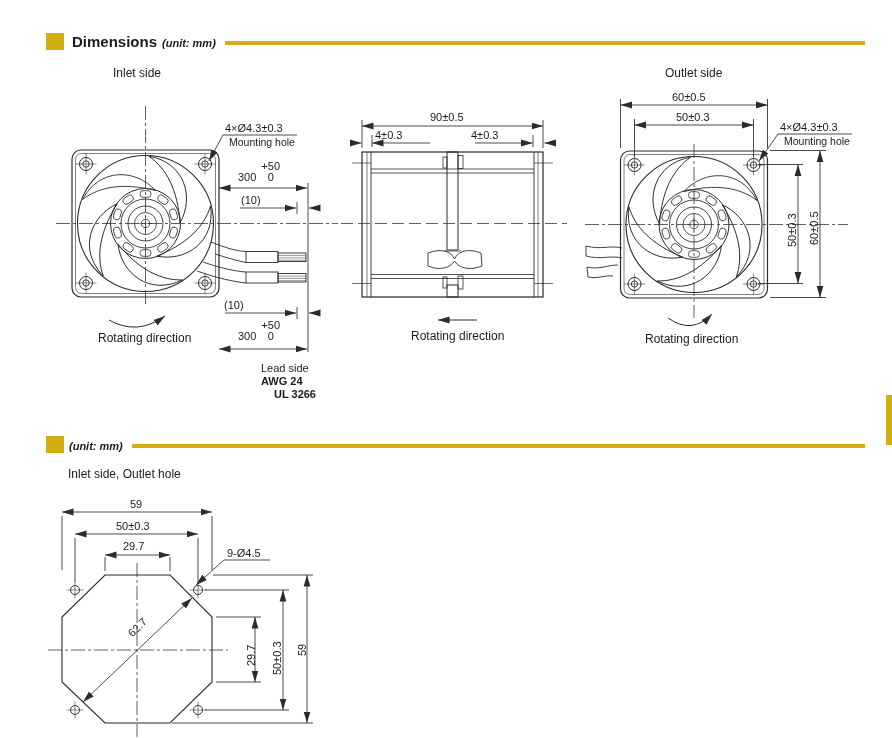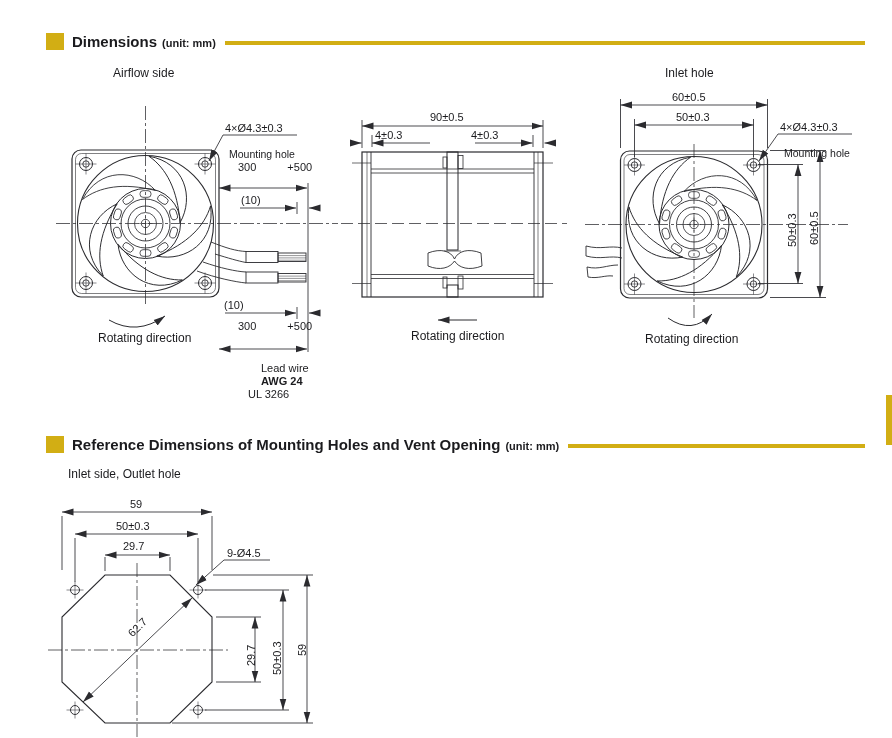--- a/index.html
+++ b/index.html
@@ -1,29 +1,29 @@
 <!DOCTYPE html>
 <html><head>
 <meta charset="utf-8">
 <style>
   html,body{margin:0;padding:0;background:#fff;}
   .page{position:relative;width:892px;height:738px;background:#fff;overflow:hidden;
         font-family:"Liberation Sans","DejaVu Sans",sans-serif;color:#1b1b1e;}
   svg.linework{position:absolute;left:0;top:0;}
   .t{position:absolute;font-size:11px;line-height:12px;white-space:nowrap;color:#1b1b1e;}
   .t12{font-size:12px;line-height:13px;}
-  .t10{font-size:10.5px;line-height:11px;margin-top:12px;}
+  .t10{font-size:10.5px;line-height:11px;}
   .rot{transform:rotate(-90deg);transform-origin:0 0;}
   .diag{transform:rotate(-45deg);transform-origin:0 100%;}
   .dimtol{display:flex;align-items:flex-end;gap:5px;}
-  .dimtol .stk{display:flex;flex-direction:row;align-items:center;line-height:11px;margin-left:26px;}
+  .dimtol .stk{display:flex;flex-direction:column;align-items:center;line-height:11px;}
   .hdr{position:absolute;display:flex;align-items:center;}
   .hdr .sq{width:18px;height:17px;flex:0 0 auto;}
   .hdr .ttl{font-weight:bold;font-size:15px;margin-left:8px;white-space:nowrap;}
-  .hdr .unit{font-weight:bold;font-size:11px;margin-left:5px;padding-top:3px;white-space:nowrap;}
+  .hdr .unit{font-weight:bold;font-size:11px;margin-left:5px;padding-top:3px;white-space:nowrap;font-style:italic;}
   .hdr .rule{flex:1;height:4px;margin-left:9px;margin-top:2px;}
   .tab{position:absolute;}
 </style>
 </head>
 <body>
 
 <div class="page">
 
   <svg class="linework" width="892" height="738" viewBox="0 0 892 738">
     <defs>
@@ -204,29 +204,28 @@
 
   <div class="hdr" style="left:46px;top:33px;width:819px;">
     <span class="sq" style="background:#d2ae14;"></span>
     <span class="ttl">Dimensions</span>
     <span class="unit">(unit: mm)</span>
     <span class="rule" style="background:#d2ae14;"></span>
   </div>
 
   <div class="hdr" style="left:46px;top:436px;width:819px;">
     <span class="sq" style="background:#d2ae14;"></span>
-    <span class="ttl">Reference Dimensions of Mounting Holes and Vent Opening</span>
     <span class="unit">(unit: mm)</span>
     <span class="rule" style="background:#d2ae14;"></span>
   </div>
 
   <div class="tab" style="left:886px;top:395px;width:6px;height:50px;background:#d2ae14;"></div>
 
-  <div class="t t12" style="left:113px;top:67px;">Airflow side</div>
-  <div class="t t12" style="left:665px;top:67px;">Inlet hole</div>
+  <div class="t t12" style="left:113px;top:67px;">Inlet side</div>
+  <div class="t t12" style="left:665px;top:67px;">Outlet side</div>
 
   <div class="t" style="left:225px;top:122px;">4×Ø4.3±0.3</div>
   <div class="t t10" style="left:229px;top:137px;">Mounting hole</div>
 
   <div class="t dimtol" style="left:238px;top:161px;">
     <span>300</span>
     <span class="stk">
         <span>+50</span>
         <span>0</span>
       </span>
@@ -234,23 +233,23 @@
   <div class="t" style="left:241px;top:194px;">(10)</div>
   <div class="t" style="left:224px;top:299px;">(10)</div>
   <div class="t dimtol" style="left:238px;top:320px;">
     <span>300</span>
     <span class="stk">
         <span>+50</span>
         <span>0</span>
       </span>
   </div>
 
-  <div class="t" style="left:261px;top:362px;">Lead wire</div>
+  <div class="t" style="left:261px;top:362px;">Lead side</div>
   <div class="t" style="left:261px;top:375px;font-weight:bold;">AWG 24</div>
-  <div class="t" style="left:248px;top:388px;">UL 3266</div>
+  <div class="t" style="left:274px;top:388px;font-weight:bold;">UL 3266</div>
 
   <div class="t t12" style="left:98px;top:332px;">Rotating direction</div>
   <div class="t t12" style="left:411px;top:330px;">Rotating direction</div>
   <div class="t t12" style="left:645px;top:333px;">Rotating direction</div>
 
   <div class="t" style="left:430px;top:111px;">90±0.5</div>
   <div class="t" style="left:375px;top:129px;">4±0.3</div>
   <div class="t" style="left:471px;top:129px;">4±0.3</div>
 
   <div class="t" style="left:780px;top:121px;">4×Ø4.3±0.3</div>

